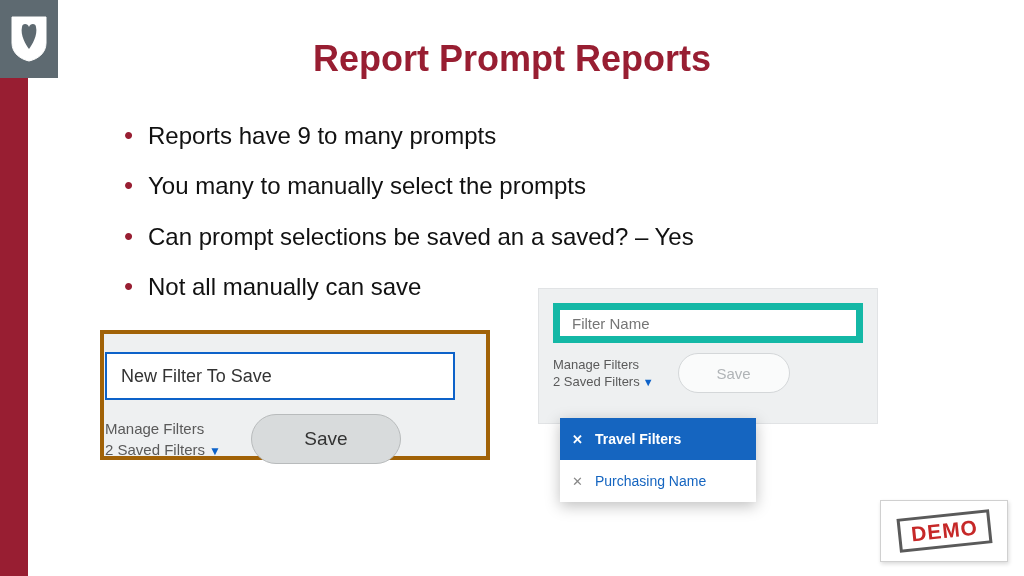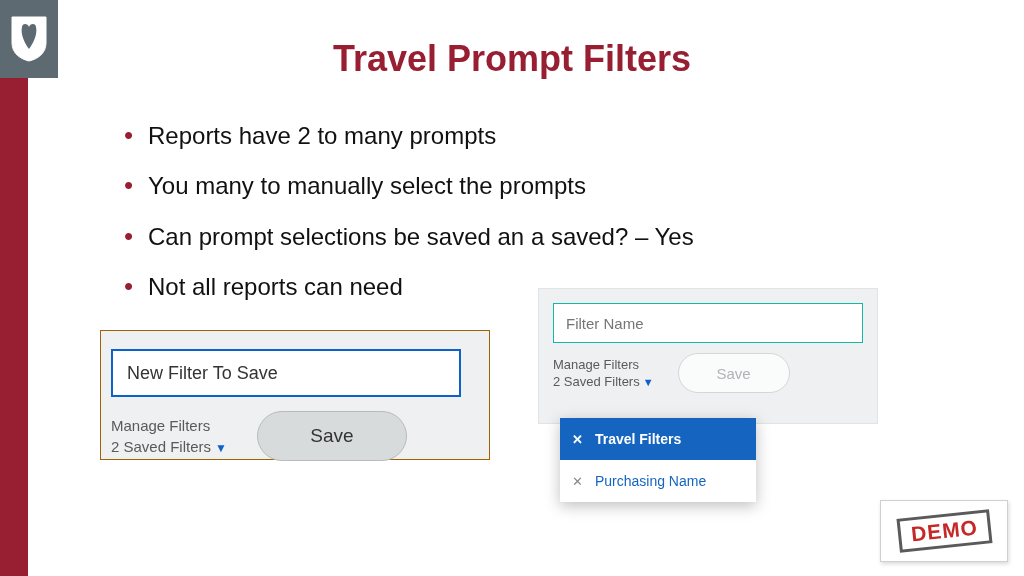--- a/index.html
+++ b/index.html
@@ -15,31 +15,31 @@
 
   
   .title { position: absolute; top: 38px; left: 0; width: 1024px; text-align: center; font-size: 36px; font-weight: 700; color: #981e32; font-family: "Segoe UI Semibold","Segoe UI",Arial,sans-serif; }
 
   
   .bullets { position: absolute; left: 120px; top: 120px; width: 820px; }
   .bullets li { list-style: none; font-size: 24px; color: #111; line-height: 1.35; margin-bottom: 18px; position: relative; padding-left: 28px; }
   .bullets li::before { content: "•"; position: absolute; left: 4px; top: -2px; color: #981e32; font-size: 26px; }
 
   
-  .panel1 { position: absolute; left: 100px; top: 330px; width: 390px; height: 130px; background: #eef0f1; border: 1px solid #a16207; padding: 18px 18px 14px 10px; }
+  .panel1 { position: absolute; left: 100px; top: 330px; width: 390px; height: 130px; background: #eef0f1; border: 4px solid #a16207; padding: 18px 18px 14px 1px; }
   .panel1 .input1 { width: 350px; height: 48px; border: 2px solid #0d62c9; background: #fff; font-size: 18px; color: #333; padding: 0 14px; outline: none; }
   .panel1 .below { display: flex; align-items: center; margin-top: 14px; }
   .manage { font-size: 15px; color: #5a5a5a; }
   .saved { font-size: 15px; color: #5a5a5a; margin-top: 4px; }
   .saved .caret { color: #0d62c9; font-size: 12px; margin-left: 4px; }
   .savebtn1 { margin-left: 30px; width: 150px; height: 50px; border-radius: 999px; background: #d8dbdc; border: 1px solid #b8bbbc; color: #333; font-size: 19px; display: flex; align-items: center; justify-content: center; }
 
   
   .panel2 { position: absolute; left: 538px; top: 288px; width: 340px; height: 136px; background: #eef0f1; border: 1px solid #e1e3e5; padding: 14px 14px 10px 14px; }
-  .panel2 .input2 { width: 310px; height: 40px; border: 1px solid #14b8a6; background: #fff; font-size: 15px; color: #0c4a6e; padding: 0 12px; outline: none; }
+  .panel2 .input2 { width: 310px; height: 40px; border: 7px solid #14b8a6; background: #fff; font-size: 15px; color: #0c4a6e; padding: 0 12px; outline: none; }
   .panel2 .below2 { display: flex; align-items: center; margin-top: 10px; }
   .manage2 { font-size: 13px; color: #5a5a5a; }
   .saved2 { font-size: 13px; color: #5a5a5a; margin-top: 2px; }
   .saved2 .caret { color: #0d62c9; font-size: 11px; margin-left: 3px; }
   .savebtn2 { margin-left: 24px; width: 112px; height: 40px; border-radius: 999px; background: #fafbfb; border: 1px solid #d4d7d9; color: #b0b4b7; font-size: 15px; display: flex; align-items: center; justify-content: center; }
 
   
   .dropdown { position: absolute; left: 560px; top: 418px; width: 196px; background: #fff; box-shadow: 0 4px 14px rgba(0,0,0,.25); }
   .dd-item { display: flex; align-items: center; height: 42px; padding: 0 12px; font-size: 14px; cursor: pointer; }
   .dd-item .x { font-family: Arial; font-size: 13px; margin-right: 12px; }
@@ -60,27 +60,27 @@
   <div class="logo-box">
     <div class="shield">
       <svg viewBox="0 0 38 48">
         <path d="M2 2 H36 V28 C36 38 28 44 19 46 C10 44 2 38 2 28 Z" fill="#ffffff" stroke="#ffffff" stroke-width="1"></path>
         <path d="M12 12 C12 8 18 8 19 12 C20 8 26 8 26 12 C28 20 22 30 19 34 C16 30 10 20 12 12 Z" fill="#5e6a71"></path>
       </svg>
     </div>
   </div>
   <div class="left-stripe"></div>
 
-  <h1 class="title">Travel Prompt Filters</h1>
+  <h1 class="title">Report Prompt Reports</h1>
 
   <ul class="bullets">
-    <li>Reports have 2 to many prompts</li>
+    <li>Reports have 9 to many prompts</li>
     <li>You many to manually select the prompts</li>
     <li>Can prompt selections be saved an a saved? – Yes</li>
-    <li>Not all reports can need</li>
+    <li>Not all manually can save</li>
   </ul>
 
   <div class="panel1">
     <input class="input1" type="text" value="New Filter To Save" style="">
     <div class="below">
       <div>
         <div class="manage">Manage Filters</div>
         <div class="saved">
           <span>2 Saved Filters</span><span class="caret">▼</span>
         </div>

